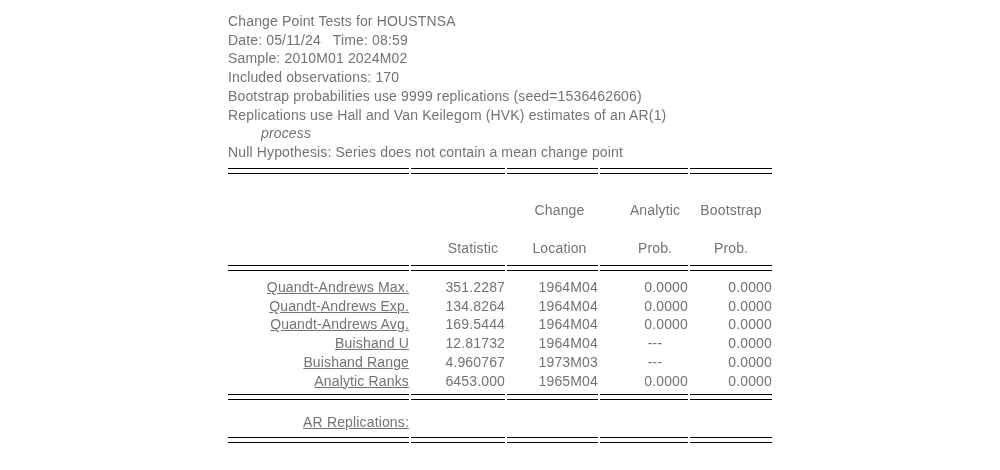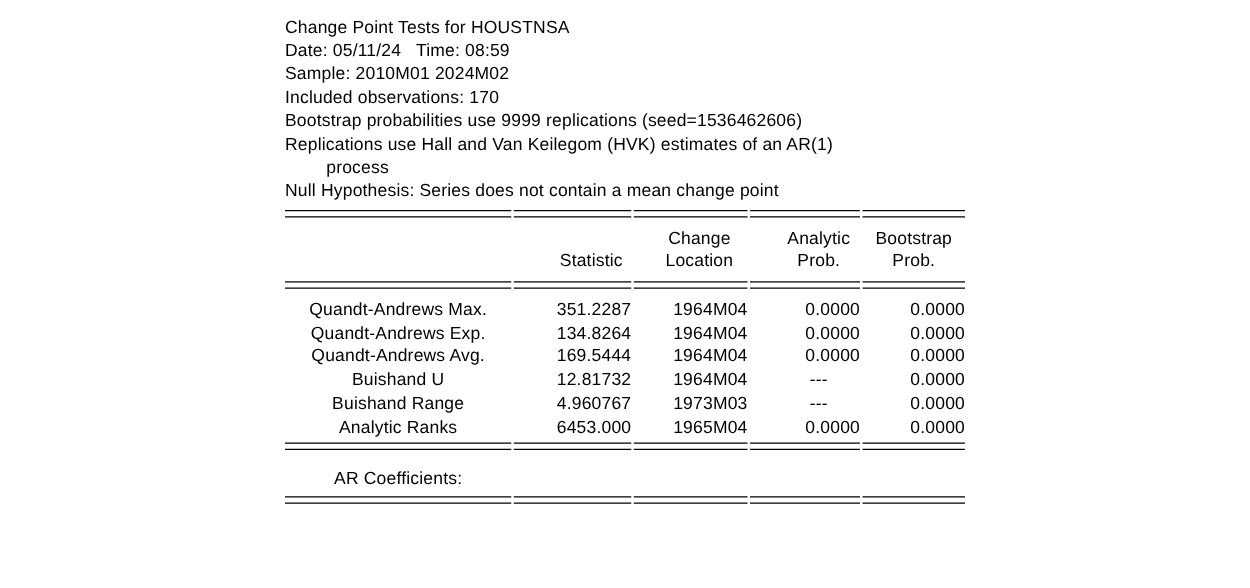--- a/index.html
+++ b/index.html
@@ -1,39 +1,39 @@
 <!DOCTYPE html>
 <html><head>
 <meta charset="utf-8">
 <style>
   html,body{margin:0;padding:0;}
   .screen{
     position:relative;width:1000px;height:470px;background:#ffffff;overflow:hidden;
     font-family:"Liberation Sans","DejaVu Sans",sans-serif;
-    font-size:14px;color:#000000;letter-spacing:0.15px;
+    font-size:14px;color:#737373;letter-spacing:0.15px;
   }
   .content{position:absolute;left:228px;top:12px;width:544px;}
   .hdr .line{line-height:18.7px;white-space:pre;}
-  .line.indent{padding-left:33px;}
+  .line.indent{padding-left:33px;font-style:italic;}
 
   .tbl{margin-top:6px;}
   .grid{display:grid;grid-template-columns:181px 94px 91px 88px 82px;column-gap:2px;}
   .rule span{display:block;height:4px;border-top:1px solid #000;border-bottom:1px solid #000;}
 
   .thead{padding:7px 0;}
   .hc{text-align:center;}
-  .hc .l{height:18.7px;line-height:18.7px;}
+  .hc .l{height:18.7px;line-height:18.7px;margin-top:20px;}
   .hc1{padding-right:20px;}
   .hc2{padding-left:30px;}
   .hc3{padding-left:14px;}
   .hc4{padding-left:22px;}
 
   .tbody{padding:7px 0 4px 0;}
   .row > div{line-height:18.7px;}
-  .cl{text-align:center;}
+  .cl{text-align:right;text-decoration:underline;}
   .cr{text-align:right;}
   .cc{text-align:center;padding-left:22px;}
 
   .tfoot{padding:13px 0 5px 0;}
   .tfoot .grid > div{line-height:18.7px;}
   .ind{padding-left:24px;}
 </style>
 </head>
 <body>
 
@@ -139,21 +139,21 @@
       <div class="grid rule">
         <span></span>
           <span></span>
           <span></span>
           <span></span>
           <span></span>
       </div>
 
       <div class="tfoot">
         <div class="grid">
-          <div class="cl">AR Coefficients:</div>
+          <div class="cl">AR Replications:</div>
           <div></div>
             <div></div>
             <div></div>
             <div></div>
         </div>
       </div>
 
       <div class="grid rule">
         <span></span>
           <span></span>

